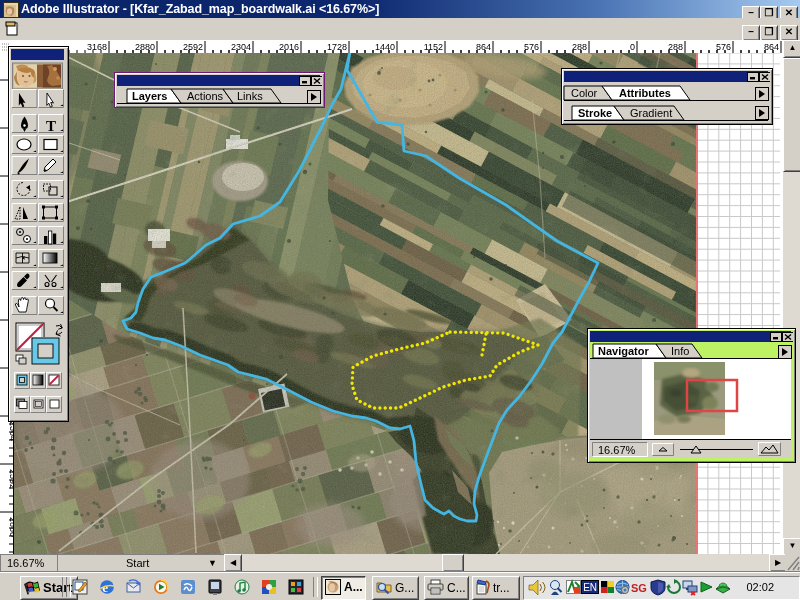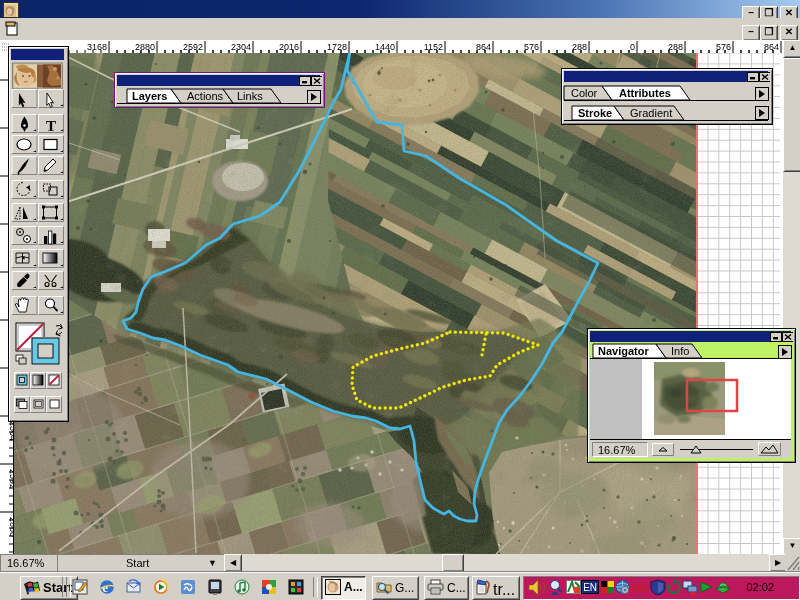--- a/index.html
+++ b/index.html
@@ -20,20 +20,21 @@
 <div class="abs" style="left:0;top:0;width:800px;height:18px;
      background:linear-gradient(to right,#0a246a 0%,#0d276e 45%,#4a74b4 75%,#a6caf0 100%);">
   <div class="abs" style="left:3px;top:2px;width:14px;height:14px;background:#e8d8a8;border:1px solid #403010;">
     <svg width="12" height="12" viewBox="0 0 12 12">
       <rect width="12" height="12" fill="#d8c090"></rect>
       <circle cx="6" cy="6" r="4.5" fill="#c7a27c"></circle>
       <path d="M2,2 Q6,0 10,3 Q11,7 8,11 Q4,10 2,7 Z" fill="#a8764f" opacity=".6"></path>
       <ellipse cx="5.5" cy="6.5" rx="2.6" ry="3.2" fill="#e6c8a4"></ellipse>
     </svg>
   </div>
+  <div class="abs" style="left:21px;top:2px;font-size:12.5px;font-weight:bold;color:#ffffff;letter-spacing:-0.1px;">Adobe Illustrator - [Kfar_Zabad_map_boardwalk.ai &lt;16.67%&gt;]</div>
   <div class="abs" style="right:2px;top:2px;">
     <span class="wbtn btn">–</span><span class="wbtn btn">❐</span><span class="wbtn btn" style="margin-left:2px;">✕</span>
   </div>
 </div>
 
 <div class="abs" style="left:0;top:18px;width:800px;height:22px;background:#d4d0c8;border-bottom:1px solid #808080;">
   <div class="abs" style="left:5px;top:3px;width:15px;height:15px;">
     <svg width="15" height="15" viewBox="0 0 15 15">
       <rect x="2" y="2" width="10" height="12" fill="#fff" stroke="#000"></rect>
       <rect x="1" y="1" width="9" height="4" fill="#d8b868" stroke="#000"></rect>
@@ -2054,24 +2055,24 @@
     </svg>
     <span class="abs" style="left:22px;top:4px;font-size:12px;">C...</span>
   </div>
   <div class="abs btn" style="left:472px;top:3px;width:46px;height:22px;">
     <svg class="abs" style="left:2px;top:2px;" width="17" height="16" viewBox="0 0 17 16">
       <rect x="2" y="5" width="9" height="10" fill="#f8f8f8" stroke="#404040"></rect>
       <path d="M3,1 l8,2 l-1,3 l-8,-2 z" fill="#3868c8" stroke="#203880"></path>
       <path d="M11,2 q3,1 3,4 l-2,8" stroke="#a04818" stroke-width="1.6" fill="none"></path>
       <path d="M4,8 h5 M4,10 h5 M4,12 h5" stroke="#c0c0c0"></path>
     </svg>
-    <span class="abs" style="left:20px;top:4px;font-size:16px;">tr...</span>
+    <span class="abs" style="left:20px;top:4px;font-size:12px;">tr...</span>
   </div>
 
-  <div class="abs bevel-in" style="left:523px;top:3px;width:275px;height:22px;background:#be185d;">
+  <div class="abs bevel-in" style="left:523px;top:3px;width:275px;height:22px;background:#e5e5e5;">
     <svg class="abs" style="left:3px;top:2px;" width="210" height="17" viewBox="0 0 210 17">
       <g transform="translate(1,0)">
         <path d="M1,6 h4 l5,-5 v15 l-5,-5 h-4 z" fill="#e8c838" stroke="#806010" stroke-width="0.7"></path>
         <path d="M12,5 q3,3.5 0,7 M14.5,3 q5,5.5 0,11" stroke="#806010" stroke-width="1" fill="none"></path>
       </g>
       <g transform="translate(20,0)">
         <circle cx="8" cy="6" r="4.5" fill="#d8e8f0" stroke="#204080"></circle>
         <path d="M4,16 q4,-7 8,0 z" fill="#204080"></path>
         <path d="M10.5,9 l4,4" stroke="#204080" stroke-width="2"></path>
       </g>

